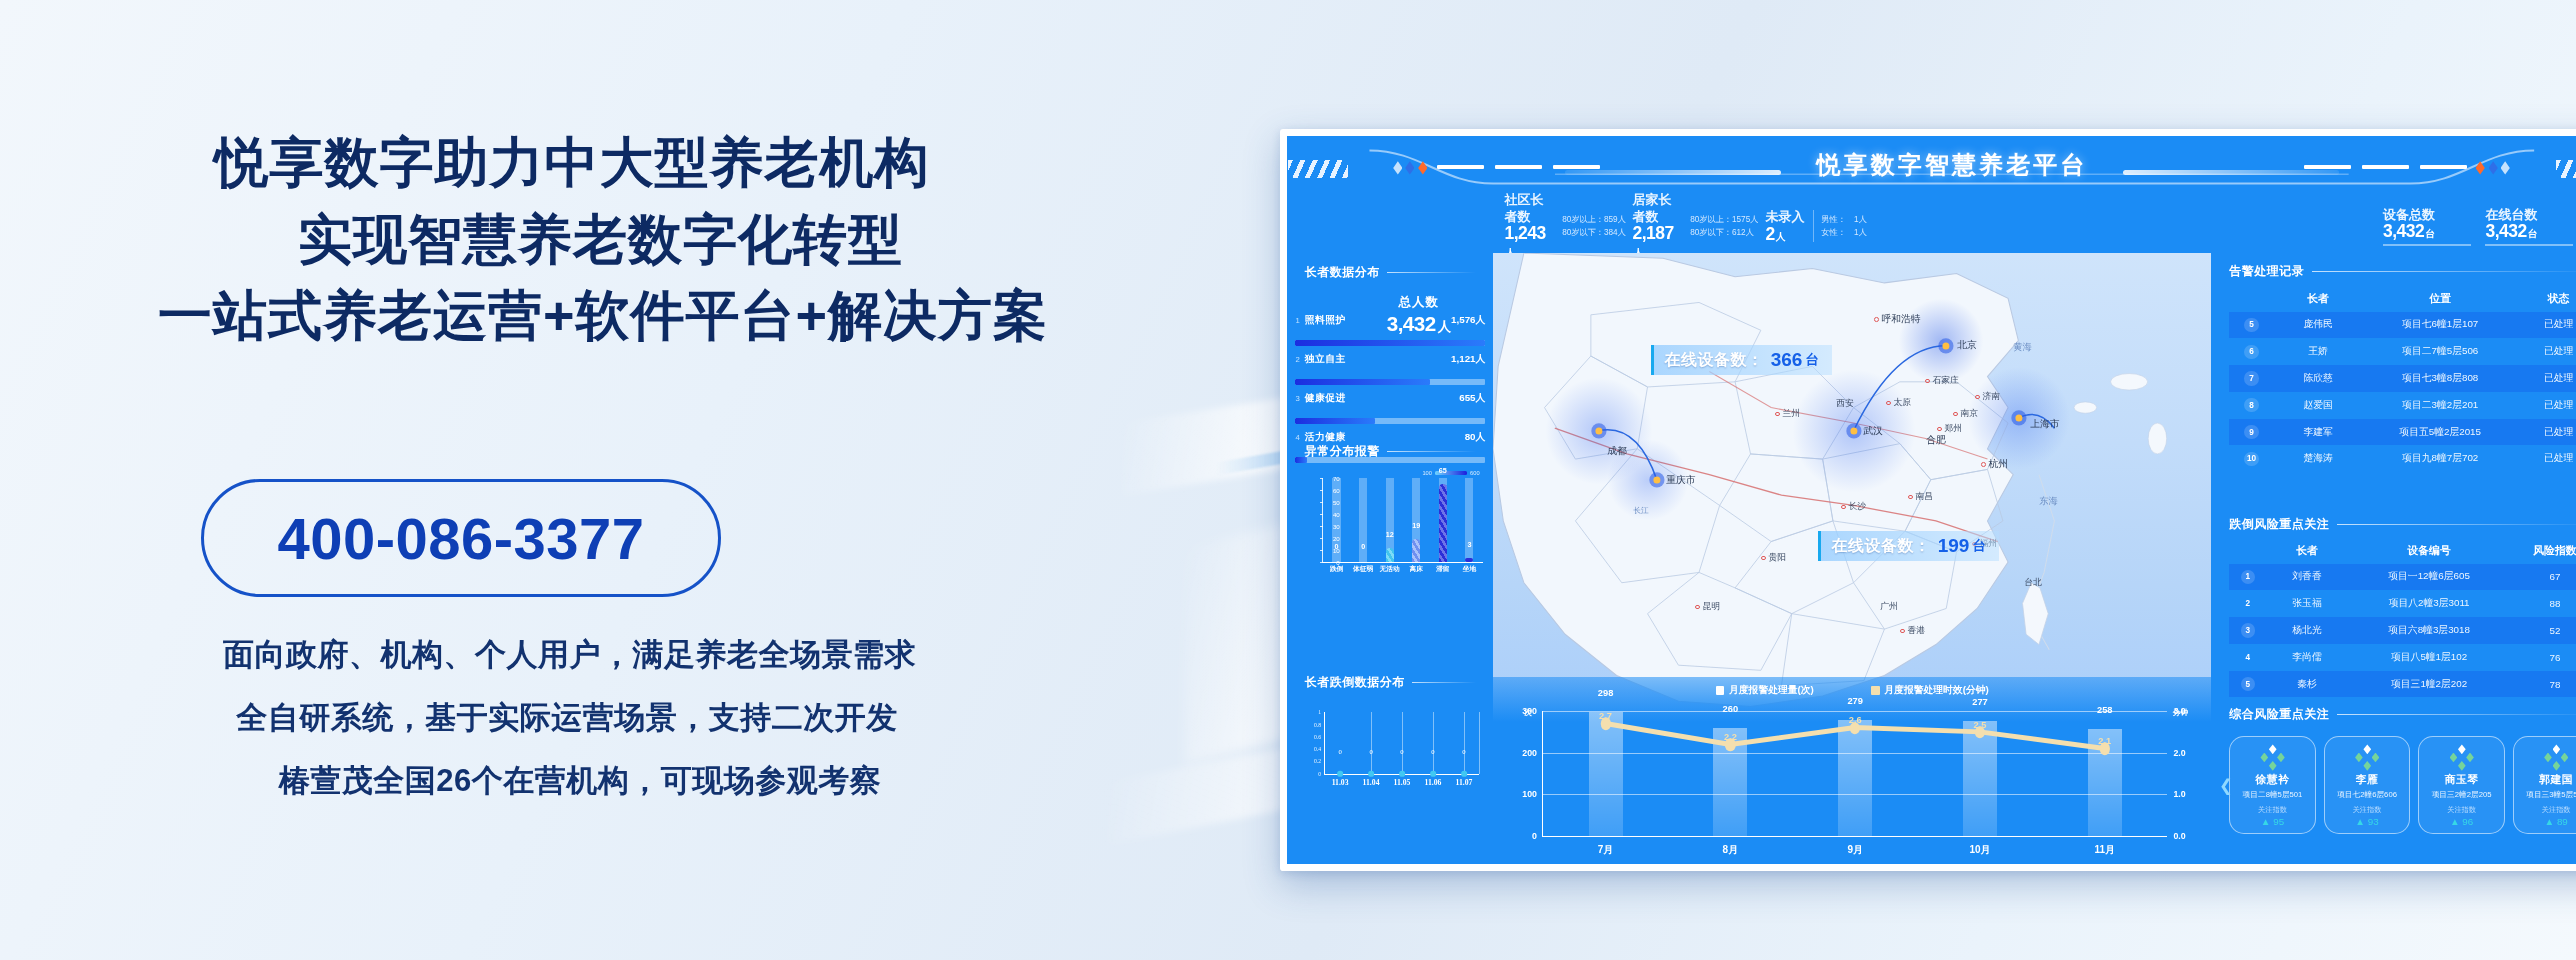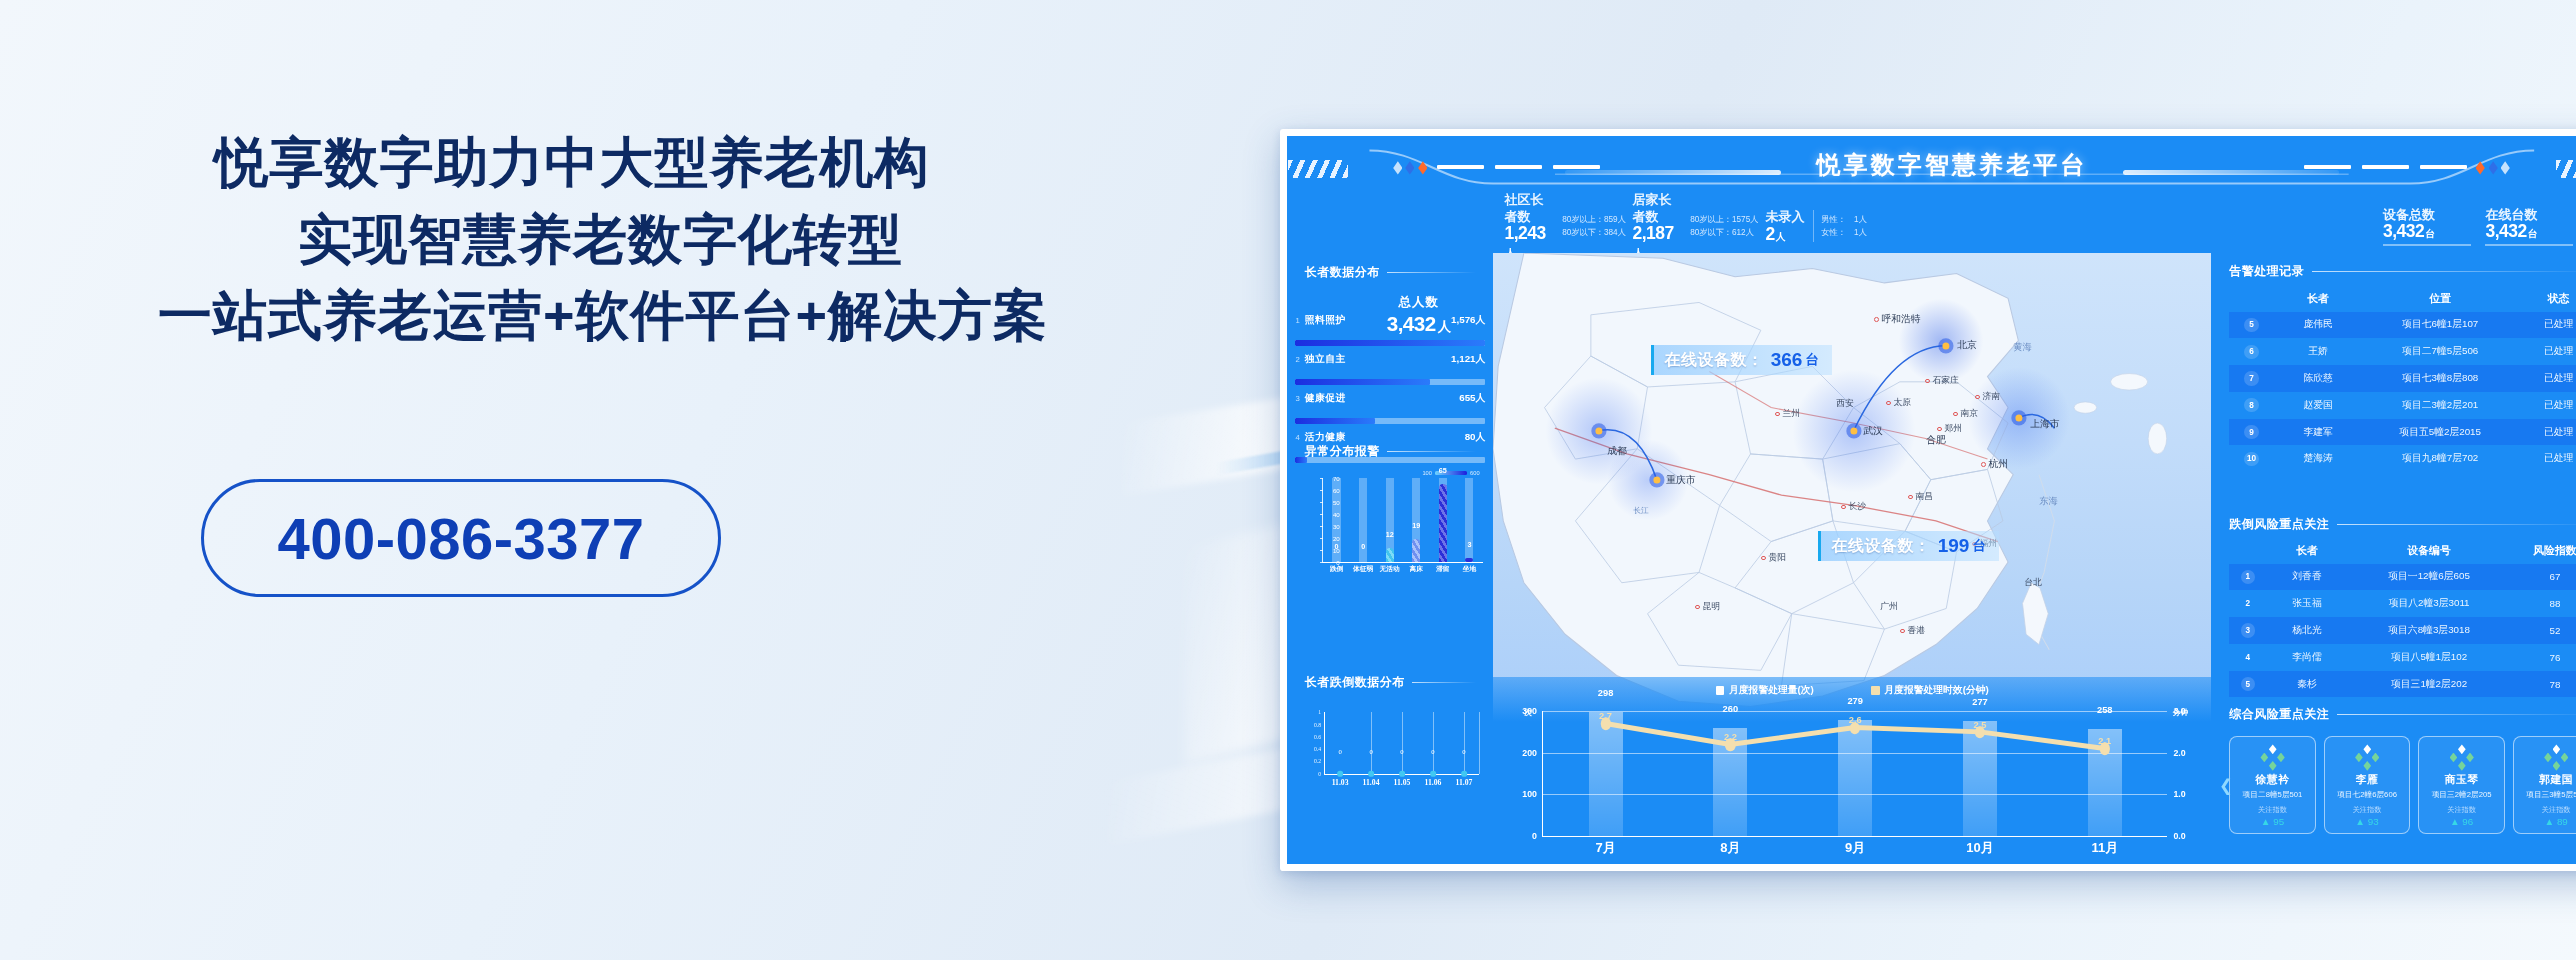--- a/index.html
+++ b/index.html
@@ -161,36 +161,36 @@
   .cb-sw{width:8.8px;height:8.8px;border-radius:1px;}
   .cb-plot{position:absolute;left:49px;right:44px;top:34px;bottom:27px;border-left:1px solid #fff;border-bottom:1px solid #fff;}
   .cb-gl{position:absolute;left:0;right:0;height:0.5px;background:rgba(255,255,255,.55);}
   .cb-yl{position:absolute;color:#fff;font-size:8.8px;font-weight:bold;transform:translateY(-50%);}
   .cb-yl.l{right:calc(100% + 6.2px);} .cb-yl.r{left:calc(100% + 6.2px);}
   .cb-unit{position:absolute;color:#fff;font-size:7.7px;font-weight:bold;}
   .cb-col{position:absolute;bottom:0;top:0;}
   .cb-bar{position:absolute;bottom:0;left:50%;transform:translateX(-50%);width:34px;
     background:linear-gradient(180deg,rgba(255,255,255,.46),rgba(255,255,255,.16));}
   .cb-bv{position:absolute;left:50%;transform:translate(-50%,-14.4px);color:#fff;font-size:9.3px;font-weight:bold;}
-  .cb-x{position:absolute;bottom:-20.6px;left:50%;transform:translateX(-50%);color:#fff;font-size:13px;font-weight:bold;}
+  .cb-x{position:absolute;bottom:-20.6px;left:50%;transform:translateX(-50%);color:#fff;font-size:10px;font-weight:bold;}
   .cb-pt{position:absolute;width:10.3px;height:12.4px;border-radius:50%;background:#f4dfae;transform:translate(-50%,50%);}
   .cb-pv{position:absolute;transform:translate(-50%,0);color:#f4dfae;font-size:9.3px;font-weight:bold;}
 
   
   .col-right{position:absolute;right:0;top:117px;width:405px;height:610px;background:#1b8cf5;z-index:5;}
   .tbl{width:100%;border-collapse:collapse;}
   .tbl th{color:#fff;font-size:10.8px;font-weight:bold;padding:5.2px 0;background:#1b8cf5;}
   .tbl td{color:#eef7ff;font-size:9.8px;padding:6.2px 0;text-align:center;}
   .tbl tr.alt td{background:rgba(20,95,235,.42);}
   .rank-c{display:inline-flex;align-items:center;justify-content:center;width:14.4px;height:14.4px;border-radius:50%;
     background:rgba(255,255,255,.16);color:#fff;font-size:8.2px;font-weight:bold;}
   .rank-c.plain{background:transparent;}
 
   .risk-cards{display:flex;gap:8.2px;padding:0 17.5px;align-items:stretch;}
-  .rcard{flex:1;border:0.5px solid rgba(255,255,255,.55);border-radius:8px;padding:7.2px 3.1px 6.2px;text-align:center;
+  .rcard{flex:1;border:0.5px solid rgba(255,255,255,.55);border-radius:15px;padding:7.2px 3.1px 6.2px;text-align:center;
     background:rgba(255,255,255,.06);}
   .rc-dia{height:27px;position:relative;margin-bottom:2.1px;}
   .rc-dia i{position:absolute;left:50%;width:7.7px;height:9.8px;clip-path:polygon(50% 0,100% 50%,50% 100%,0 50%);}
   .rc-name{color:#fff;font-size:10.8px;font-weight:bold;letter-spacing:0.5px;}
   .rc-loc{color:#eaf5ff;font-size:7.7px;margin-top:2.1px;}
   .rc-idx{color:#b9dcff;font-size:7.2px;margin-top:5.2px;}
   .rc-score{color:#36d8e6;font-size:9.8px;font-weight:normal;margin-top:1.5px;}
   .chev{position:absolute;top:50%;transform:translateY(-50%);color:#8fd8ff;font-size:16.5px;}
 
   .p-ttl-abs{position:absolute;left:17.5px;right:17.5px;}
@@ -208,20 +208,25 @@
   <div class="headline">
     <div class="hl l1">悦享数字助力中大型养老机构</div>
     <div class="hl l2">实现智慧养老数字化转型</div>
     <div class="hl l3">一站式养老运营+软件平台+解决方案</div>
   </div>
 
   <div class="phone-pill">
     <span class="phone-num">400-086-3377</span>
   </div>
 
+  <div class="sub-lines">
+    <div class="sl s1">面向政府、机构、个人用户，满足养老全场景需求</div>
+    <div class="sl s2">全自研系统，基于实际运营场景，支持二次开发</div>
+    <div class="sl s3">椿萱茂全国26个在营机构，可现场参观考察</div>
+  </div>
 </div>
 
 <div class="screen-wrap">
   <div class="screen-bezel"></div>
   <div class="screen">
 
     <div class="dash-head">
       <svg class="hd-curve" viewBox="0 0 2580 120" preserveAspectRatio="none">
         <path d="M160,28 C260,28 300,92 400,92 L2180,92 C2280,92 2320,28 2420,28" fill="none" stroke="rgba(255,255,255,.55)" stroke-width="4"></path>
         <path d="M520,74 L2060,74" stroke="rgba(255,255,255,.30)" stroke-width="3" fill="none"></path>

